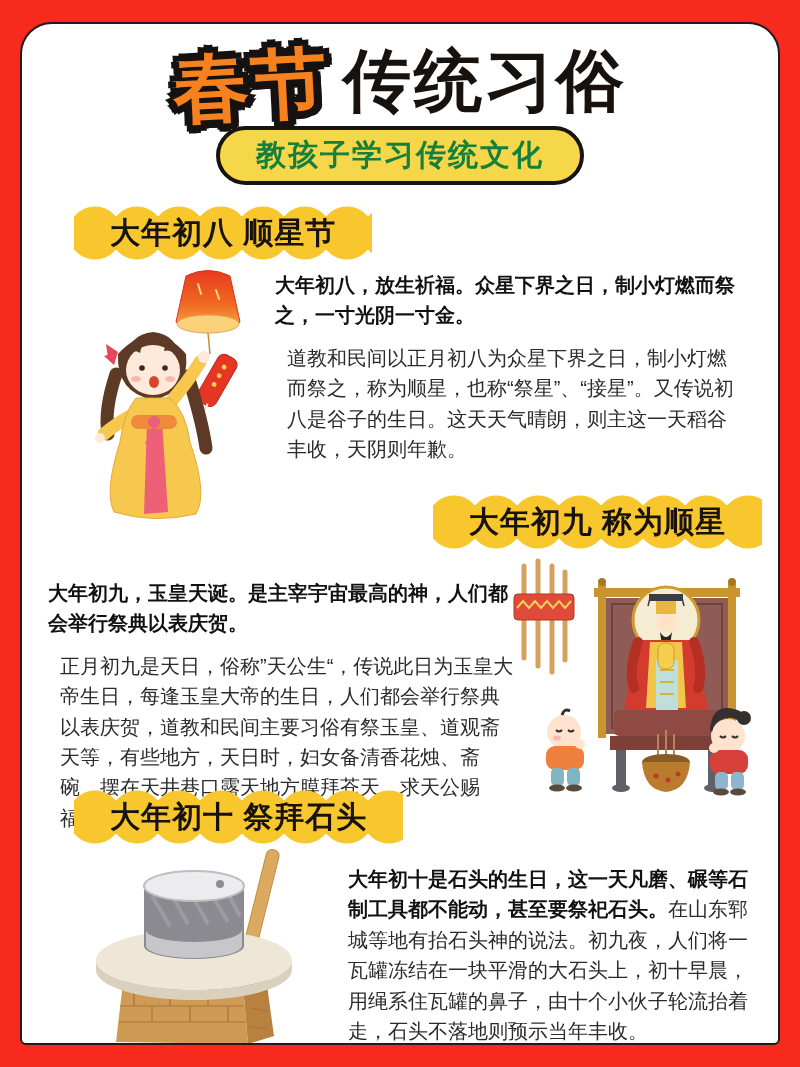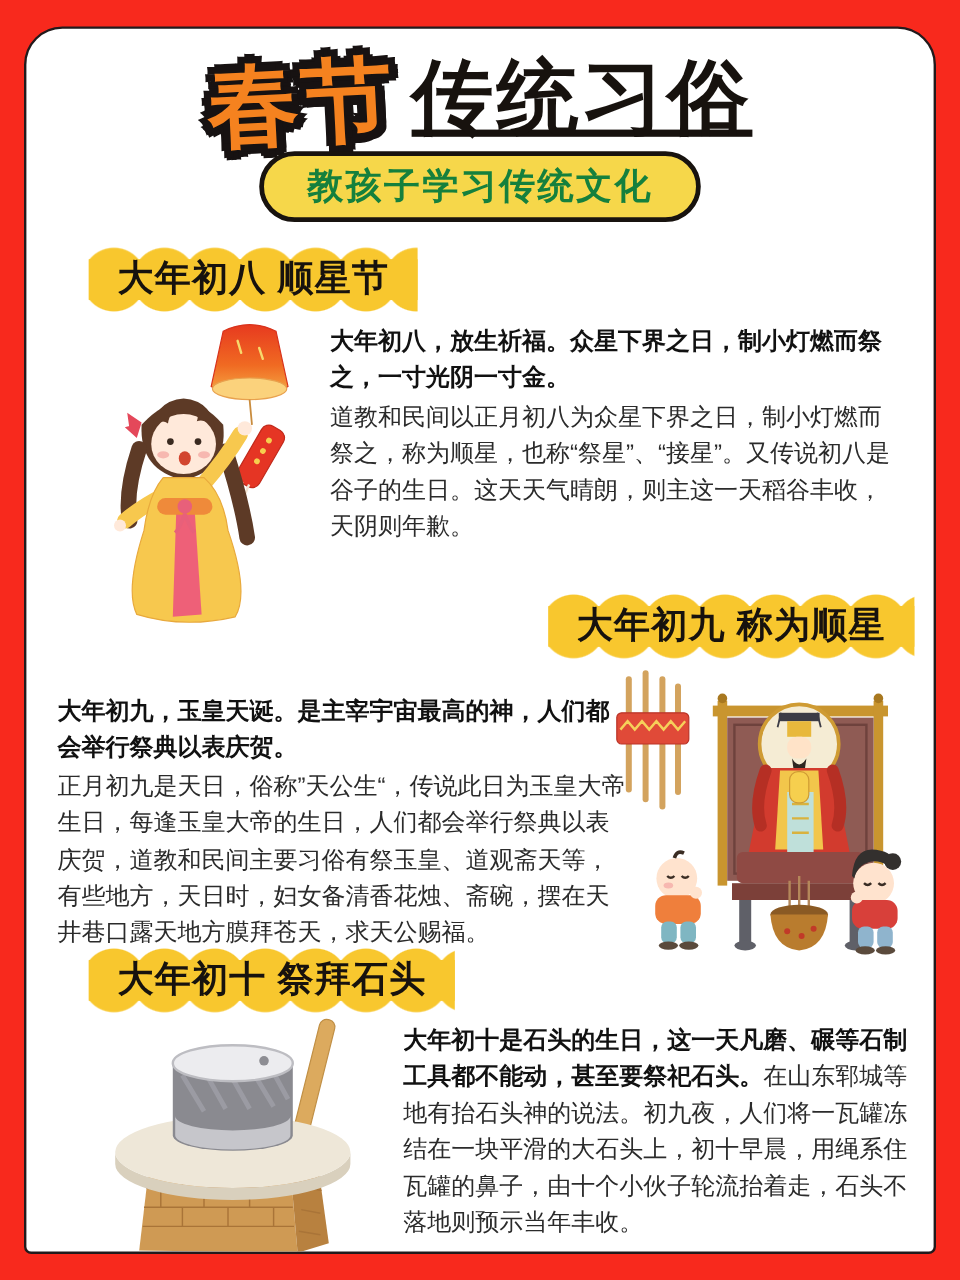--- a/index.html
+++ b/index.html
@@ -32,49 +32,48 @@
       -8px 0 0 #171212, 8px 0 0 #171212,
       0 -8px 0 #171212, 0 8px 0 #171212,
       -4px 8px 0 #171212, 8px 4px 0 #171212;
     margin-right:14px;
   }
   .title-rest{
     display:inline-block;
     font-size:68px;font-weight:900;color:#17120e;
     letter-spacing:3px;
     vertical-align:8px;
-    text-decoration:underline;
   }
   .pill{
     position:absolute;top:102px;left:50%;transform:translateX(-50%);
     background:#f6d74a;border:4px solid #18130f;border-radius:30px;
     padding:5px 36px;
     font-size:30px;font-weight:800;color:#15803d;
     letter-spacing:2px;white-space:nowrap;
   }
   
   .bubble{
     position:absolute;height:54px;line-height:54px;
-    padding:0 24px;
+    padding:0 36px;
     font-size:30px;font-weight:800;color:#17120e;
     letter-spacing:1px;white-space:nowrap;
     background-image:
       radial-gradient(circle at 21px 27px, #f8c72e 26px, rgba(0,0,0,0) 27px),
       linear-gradient(#f8c72e,#f8c72e);
     background-size:42px 54px,100% 34px;
     background-position:0 0,0 10px;
     background-repeat:repeat-x,no-repeat;
   }
   .bubble1{left:52px;top:182px;}
   .bubble2{right:16px;top:471px;}
   .bubble3{left:52px;top:766px;}
   
   .txt{position:absolute;font-size:20px;line-height:1.52;color:#2b2b2b;}
   .txt .lead{font-weight:800;color:#111;margin:0 0 2px 0;}
-  .txt p{margin:0;}
+  .txt p{margin:12px;}
   .s1-text{left:253px;top:246px;width:472px;}
   .s2-text{left:26px;top:554px;width:478px;}
   .s3-text{left:314px;top:828px;width:434px;}
   
   .illus{position:absolute;}
   .girl{left:34px;top:236px;width:222px;height:270px;}
   .jade{right:12px;top:534px;width:258px;height:250px;}
   .mill{left:46px;top:820px;width:258px;height:208px;}
   svg{display:block;width:100%;height:100%;}
 </style>

